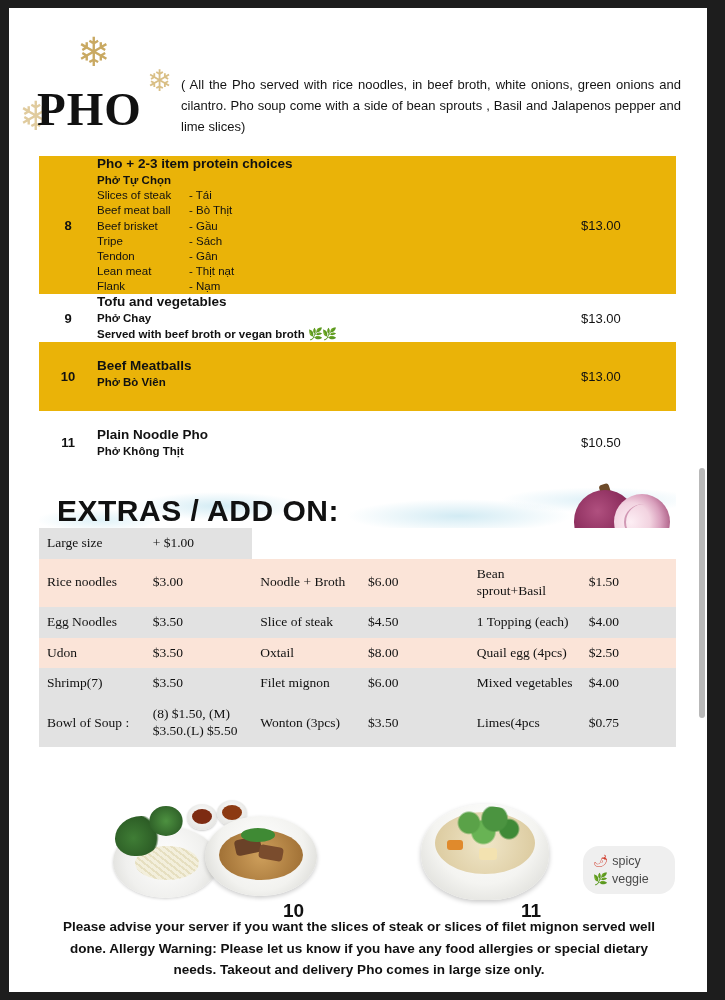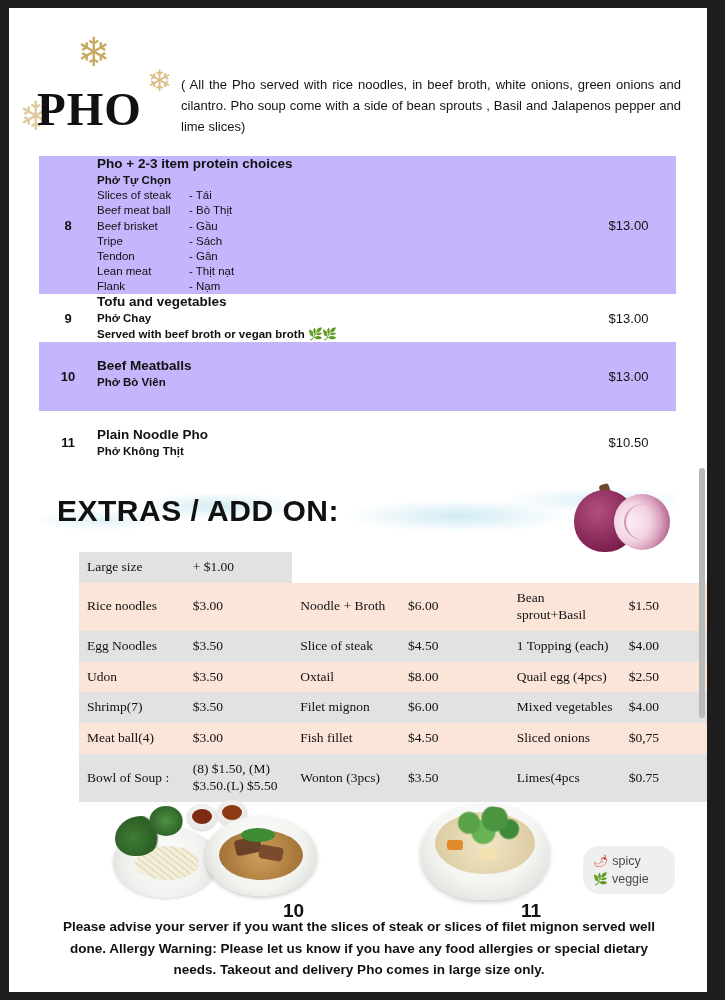--- a/index.html
+++ b/index.html
@@ -68,32 +68,32 @@
     border-collapse: collapse;
     table-layout: fixed;
   }
   .menu-table td {
     vertical-align: top;
     padding: 0;
   }
   .col-num { width: 58px; }
   .col-desc { width: 484px; }
   .col-price { width: 95px; }
-  .row-gray td { background: #c4b5fd; }
+  .row-gray td { background: #eab308; }
   .row-white td { background: #ffffff; }
   .cell-num {
     font-size: 13px;
     font-weight: bold;
     color: #111;
     text-align: center;
   }
   .cell-price {
     font-size: 13px;
     color: #111;
-    text-align: center;
+    text-align: left;
   }
   .item-title {
     font-size: 13.5px;
     font-weight: bold;
     color: #111;
     margin-bottom: 2px;
   }
   .item-sub {
     font-size: 11.5px;
     color: #111;
@@ -173,25 +173,24 @@
     left: 48px; top: 0px;
     width: 10px; height: 12px;
     background: #6d4b2a;
     transform: rotate(-18deg);
     border-radius: 3px;
   }
   
   .extras-table {
     position: absolute;
     left: 30px;
-    top: 544px;
+    top: 520px;
     width: 637px;
     border-collapse: collapse;
     table-layout: fixed;
-    margin-left: 40px;
   }
   .extras-table td {
     font-family: "Liberation Serif", serif;
     font-size: 13.5px;
     color: #111;
     padding: 7px 6px 7px 8px;
     vertical-align: middle;
     line-height: 1.25;
   }
   .ex-label { width: 102px; }
@@ -476,28 +475,20 @@
         <td>Quail egg (4pcs)</td>
         <td>$2.50</td>
       </tr>
       <tr class="ex-gray">
         <td>Shrimp(7)</td>
         <td>$3.50</td>
         <td>Filet mignon</td>
         <td>$6.00</td>
         <td>Mixed vegetables</td>
         <td>$4.00</td>
-      </tr>
-      <tr class="ex-peach">
-        <td>Meat ball(4)</td>
-        <td>$3.00</td>
-        <td>Fish fillet</td>
-        <td>$4.50</td>
-        <td>Sliced onions</td>
-        <td>$0,75</td>
       </tr>
       <tr class="ex-gray">
         <td>Bowl of Soup :</td>
         <td>(8) $1.50, (M) $3.50.(L) $5.50</td>
         <td>Wonton (3pcs)</td>
         <td>$3.50</td>
         <td>Limes(4pcs</td>
         <td>$0.75</td>
       </tr>
     </tbody>

